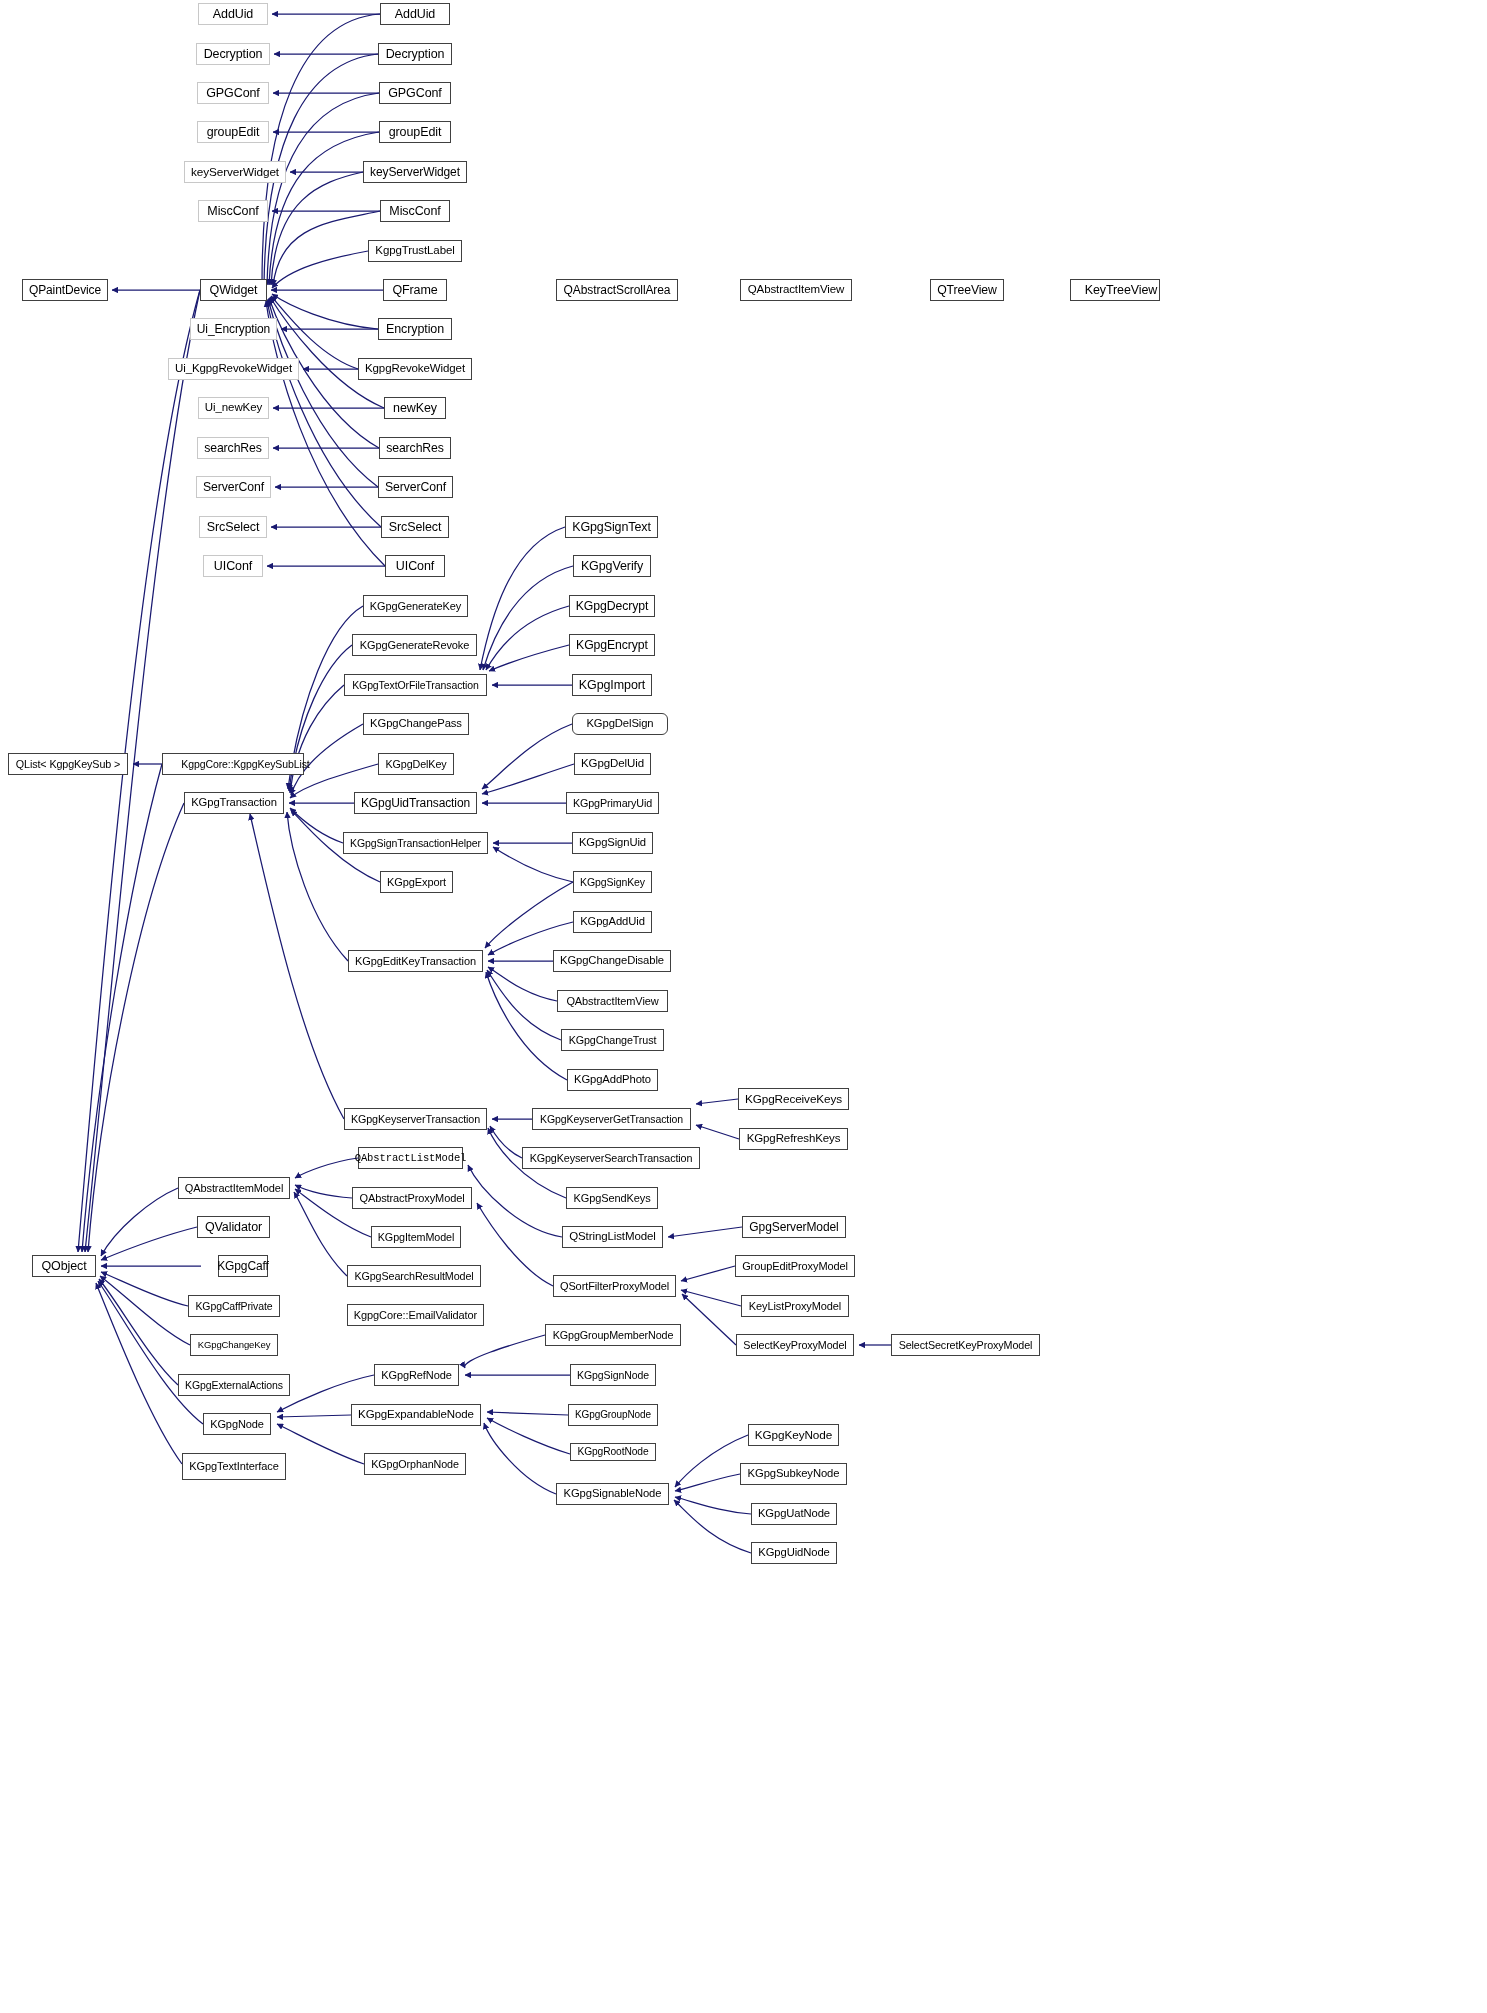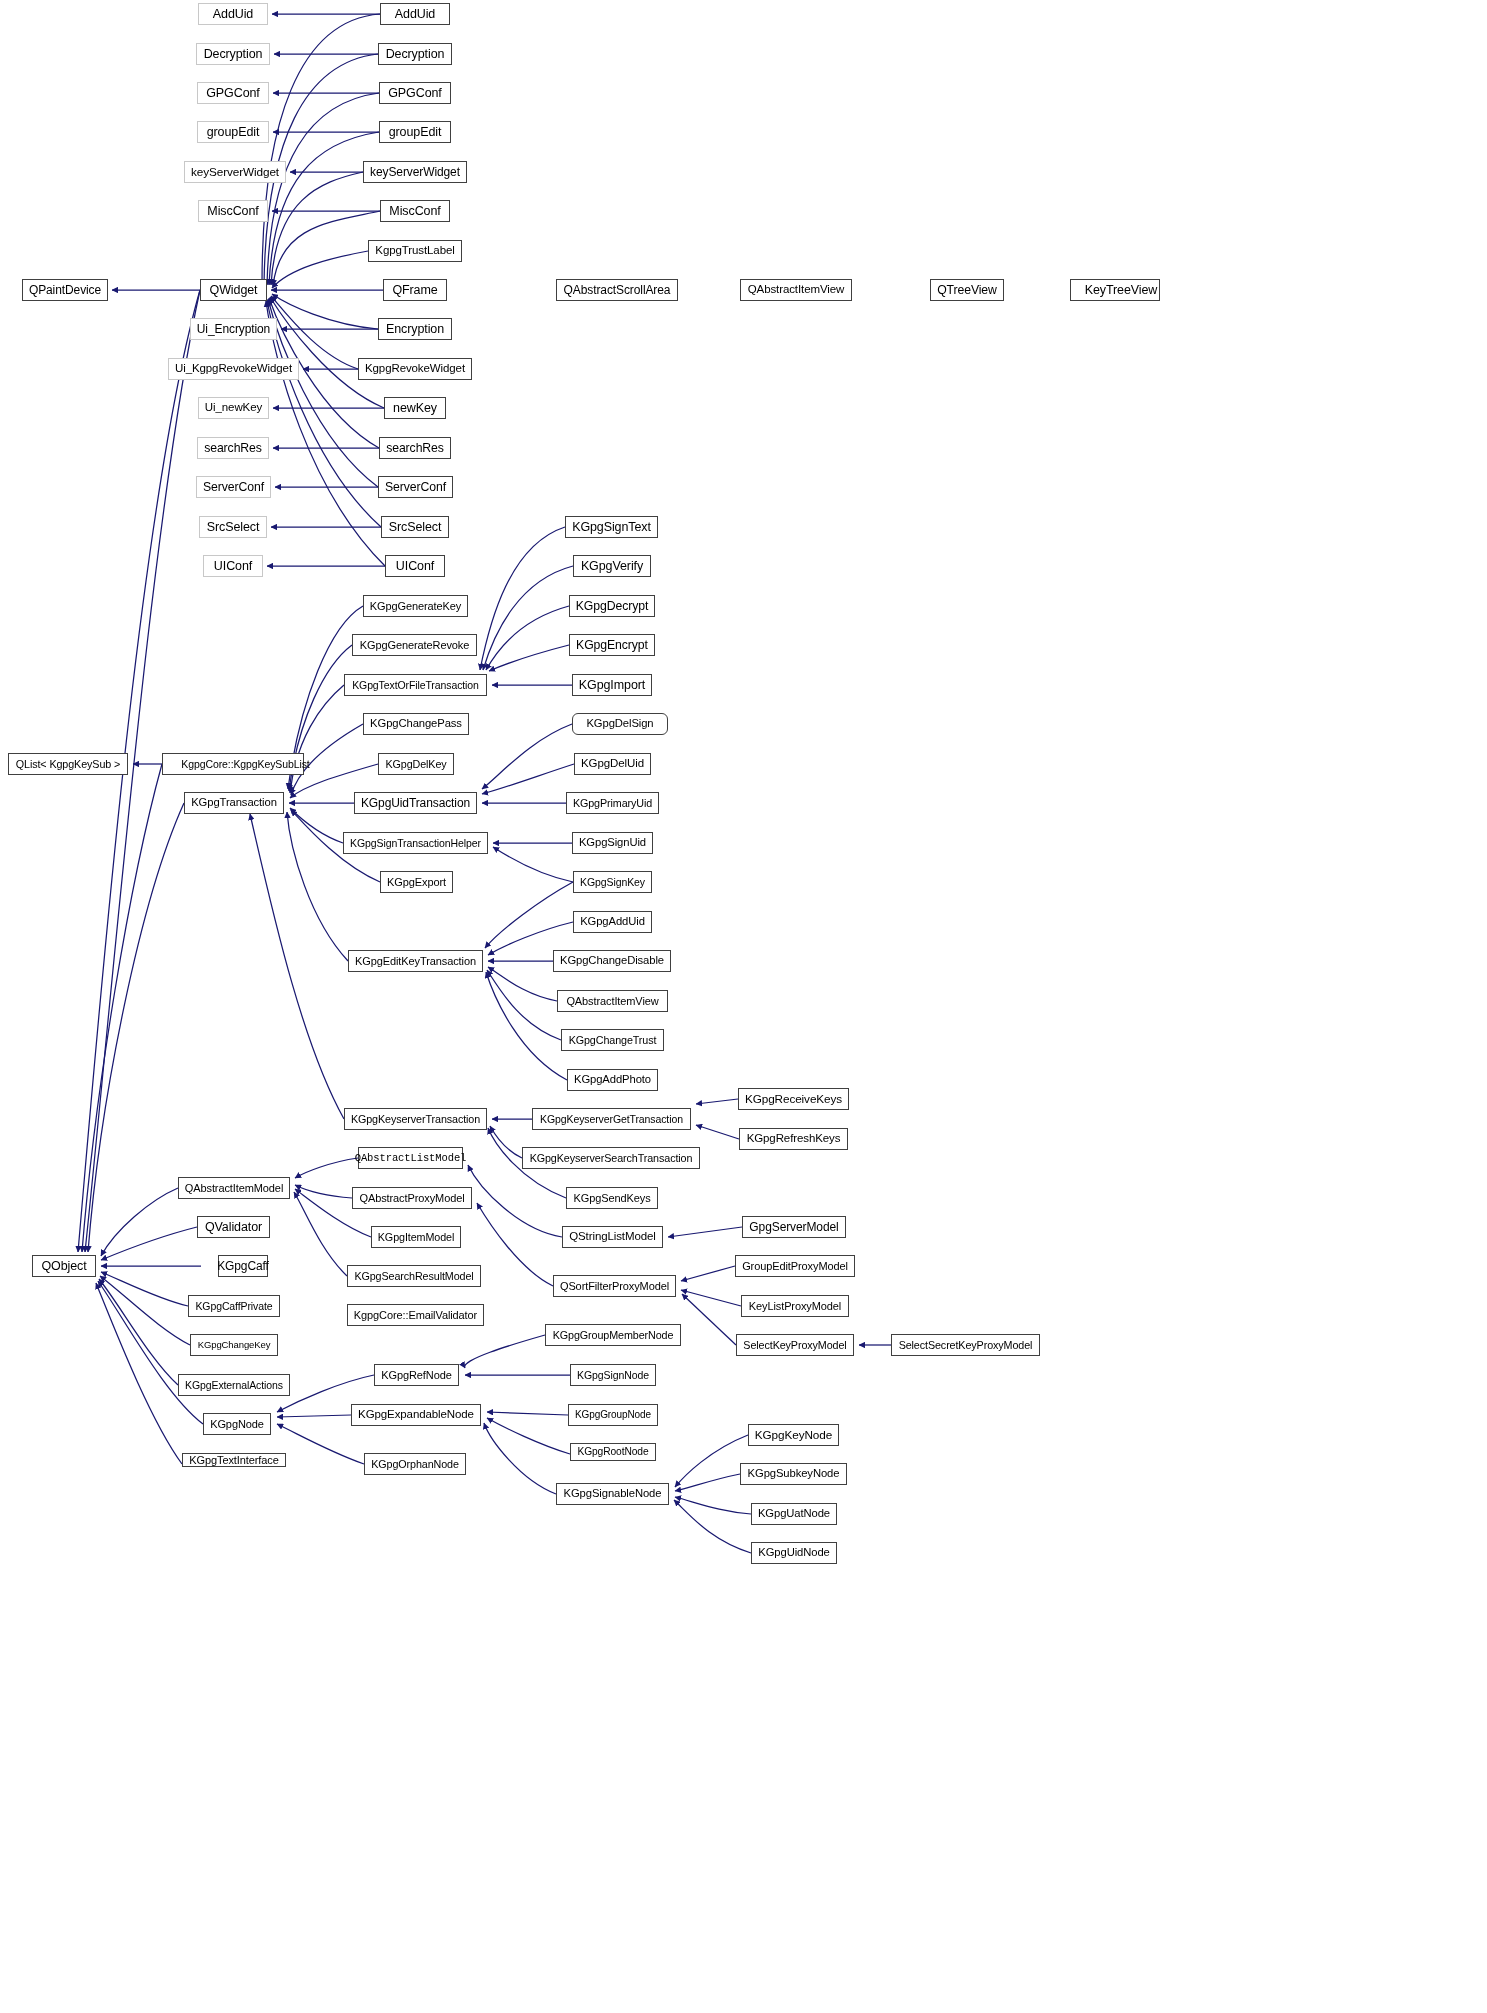--- a/index.html
+++ b/index.html
@@ -459,21 +459,21 @@
       </div>
       <div class="node" style="left: 351px; top: 1404px; width: 130px; height: 22px;">
         <span class="node-label" style="font-size: 11.5px;">KGpgExpandableNode</span>
       </div>
       <div class="node" style="left: 570px; top: 1443px; width: 86px; height: 18px;">
         <span class="node-label" style="font-size: 10.25px;">KGpgRootNode</span>
       </div>
       <div class="node" style="left: 748px; top: 1424px; width: 91px; height: 22px;">
         <span class="node-label" style="font-size: 11.75px;">KGpgKeyNode</span>
       </div>
-      <div class="node" style="left: 182px; top: 1453px; width: 104px; height: 14px;">
+      <div class="node" style="left: 182px; top: 1453px; width: 104px; height: 27px;">
         <span class="node-label" style="font-size: 11px;">KGpgTextInterface</span>
       </div>
       <div class="node" style="left: 364px; top: 1453px; width: 102px; height: 22px;">
         <span class="node-label" style="font-size: 10.75px;">KGpgOrphanNode</span>
       </div>
       <div class="node" style="left: 740px; top: 1463px; width: 107px; height: 22px;">
         <span class="node-label" style="font-size: 11.25px;">KGpgSubkeyNode</span>
       </div>
       <div class="node" style="left: 556px; top: 1483px; width: 113px; height: 22px;">
         <span class="node-label" style="font-size: 11.25px;">KGpgSignableNode</span>

